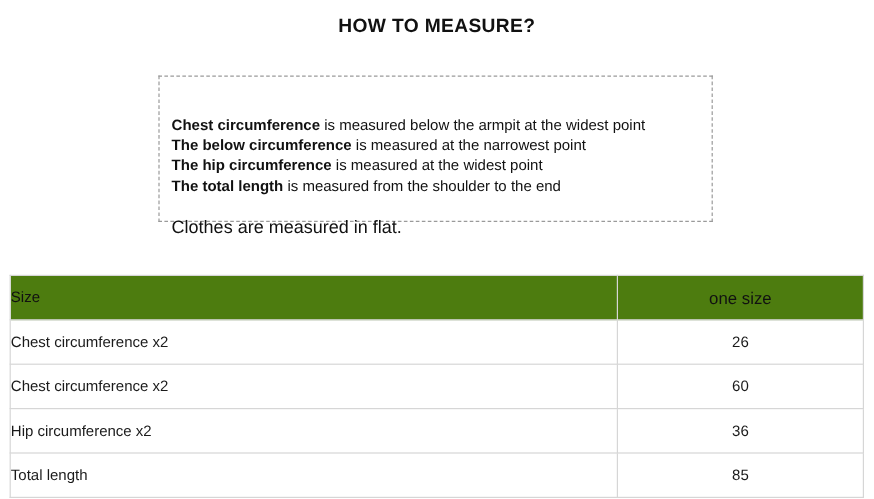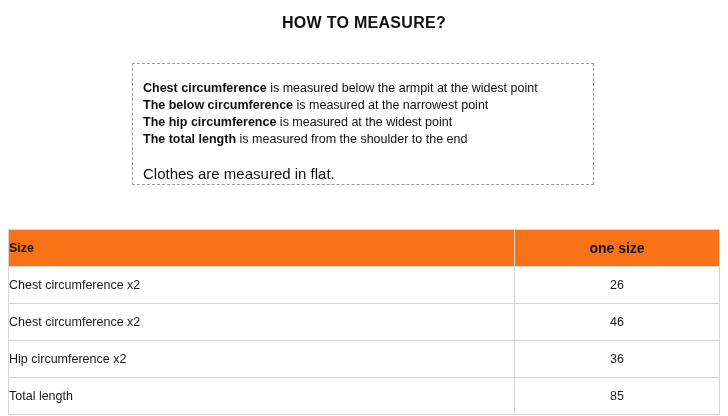--- a/index.html
+++ b/index.html
@@ -30,21 +30,21 @@
     padding: 6px 0 0 0;
   }
   .notes-box {
     position: absolute;
     left: 132px;
     top: 55px;
     width: 462px;
     height: 122px;
     border: 1px dashed #9a9a9a;
     box-sizing: border-box;
-    padding: 16px 0 0 10px;
+    padding: 32px 0 0 10px;
   }
   .notes-line {
     font-size: 12.5px;
     line-height: 17px;
     color: #111111;
     white-space: nowrap;
   }
   .notes-line b {
     font-weight: bold;
   }
@@ -63,22 +63,22 @@
     font-size: 12.5px;
   }
   table.size-table th,
   table.size-table td {
     border: 1px solid #d6d6d6;
     padding: 0;
     height: 36px;
     vertical-align: middle;
   }
   table.size-table thead th {
-    background: #f97316;
-    font-weight: bold;
+    background: #4d7c0f;
+    font-weight: normal;
     color: #111111;
   }
   th.col-label, td.col-label {
     text-align: left;
     padding-left: 8px;
     width: 505px;
   }
   th.col-value {
     text-align: center;
     font-weight: bold;
@@ -121,21 +121,21 @@
         <th class="col-value">one size</th>
       </tr>
     </thead>
     <tbody>
       <tr>
         <td class="col-label">Chest circumference x2</td>
         <td class="col-value">26</td>
       </tr>
       <tr>
         <td class="col-label">Chest circumference x2</td>
-        <td class="col-value">46</td>
+        <td class="col-value">60</td>
       </tr>
       <tr>
         <td class="col-label">Hip circumference x2</td>
         <td class="col-value">36</td>
       </tr>
       <tr>
         <td class="col-label">Total length</td>
         <td class="col-value">85</td>
       </tr>
     </tbody>

